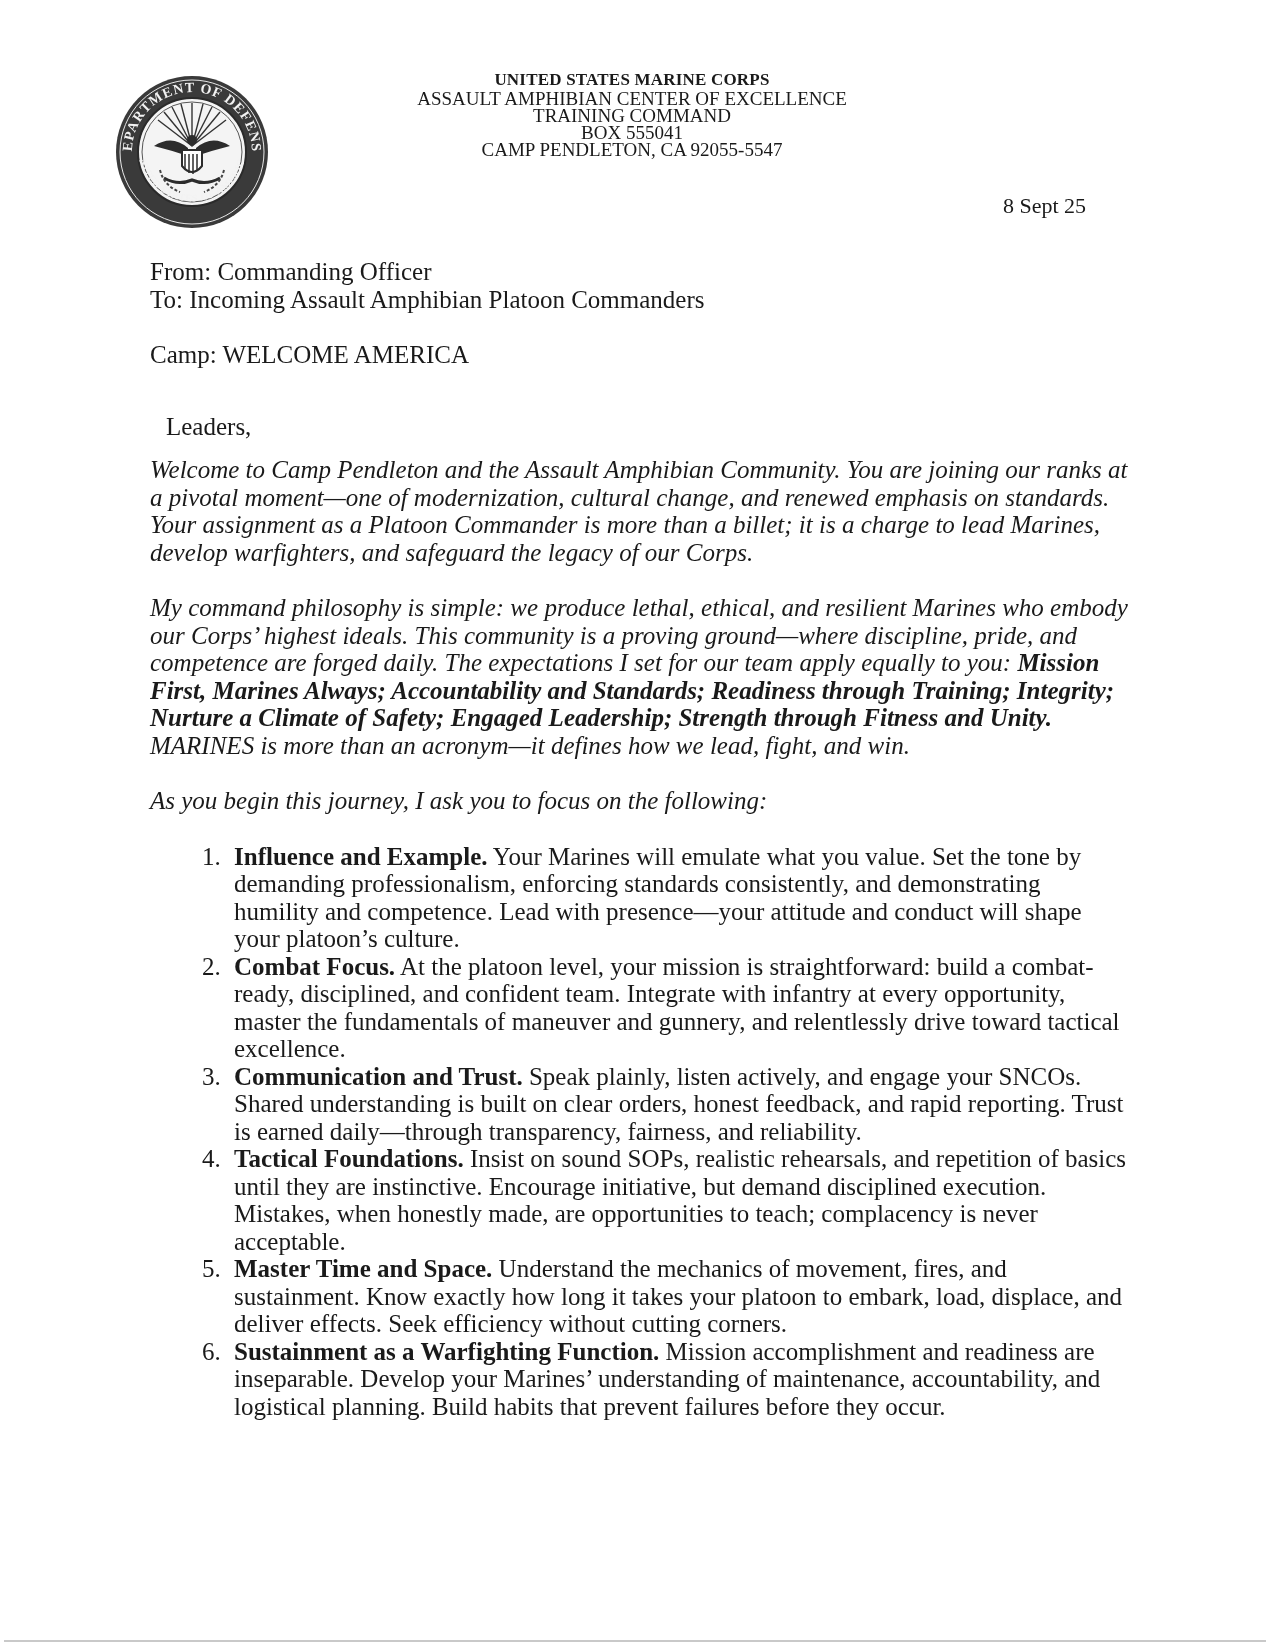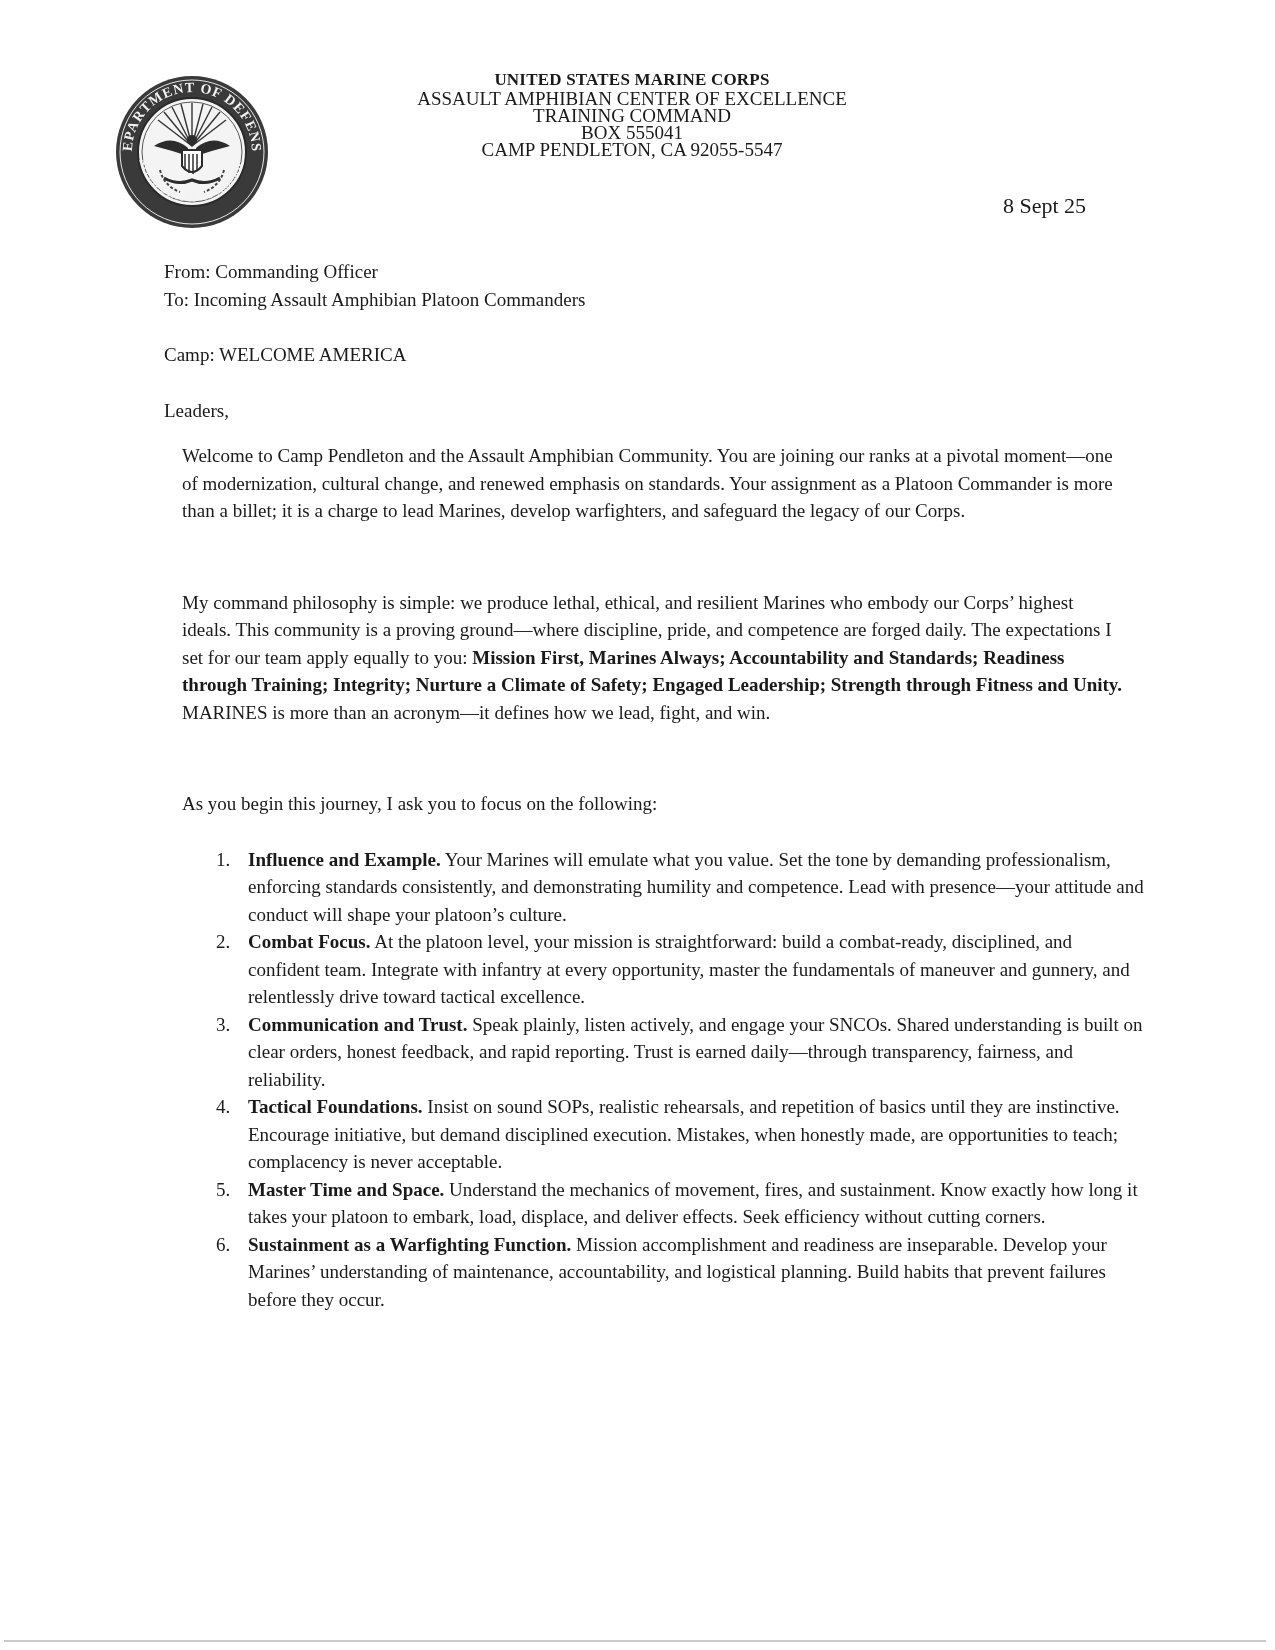--- a/index.html
+++ b/index.html
@@ -8,26 +8,26 @@
   .page { position:absolute; left:0; top:0; width:1275px; height:1650px; background:#fff; }
 
   .seal { position:absolute; left:114px; top:74px; width:156px; height:156px; }
 
   .letterhead { position:absolute; left:412px; top:70px; width:440px; text-align:center; line-height:17px; }
   .lh-title { font-weight:bold; font-size:17px; letter-spacing:0.2px; line-height:20px; }
   .lh-line { font-size:19px; }
 
   .date { position:absolute; left:1003px; top:193px; font-size:22px; }
 
-  .body-text { position:absolute; left:164px; top:258px; width:980px; font-size:19px; line-height:27.5px; }
+  .body-text { position:absolute; left:150px; top:258px; width:980px; font-size:25px; line-height:27.5px; }
   .hdr-line { white-space:nowrap; }
   .gap-sm { height:28px; }
   .gap-md { height:28px; }
-  p { margin:0; }
-  .para { margin:18px; }
+  p { margin:16px; }
+  .para { margin:0;font-style:italic; }
   b { font-weight:bold;text-align:right; }
 
   ol.focus { list-style:none; margin:0; padding:0; margin-top:28px; margin-left:60px; width:920px; }
   ol.focus li { position:relative; padding-left:24px; margin:0; }
   ol.focus li .num { position:absolute; left:-8px; top:0; }
 
   .scan-line { position:absolute; left:4px; top:1640px; width:1262px; height:2px; background:#c9c9c9; }
 </style>
 </head>
 <body>

